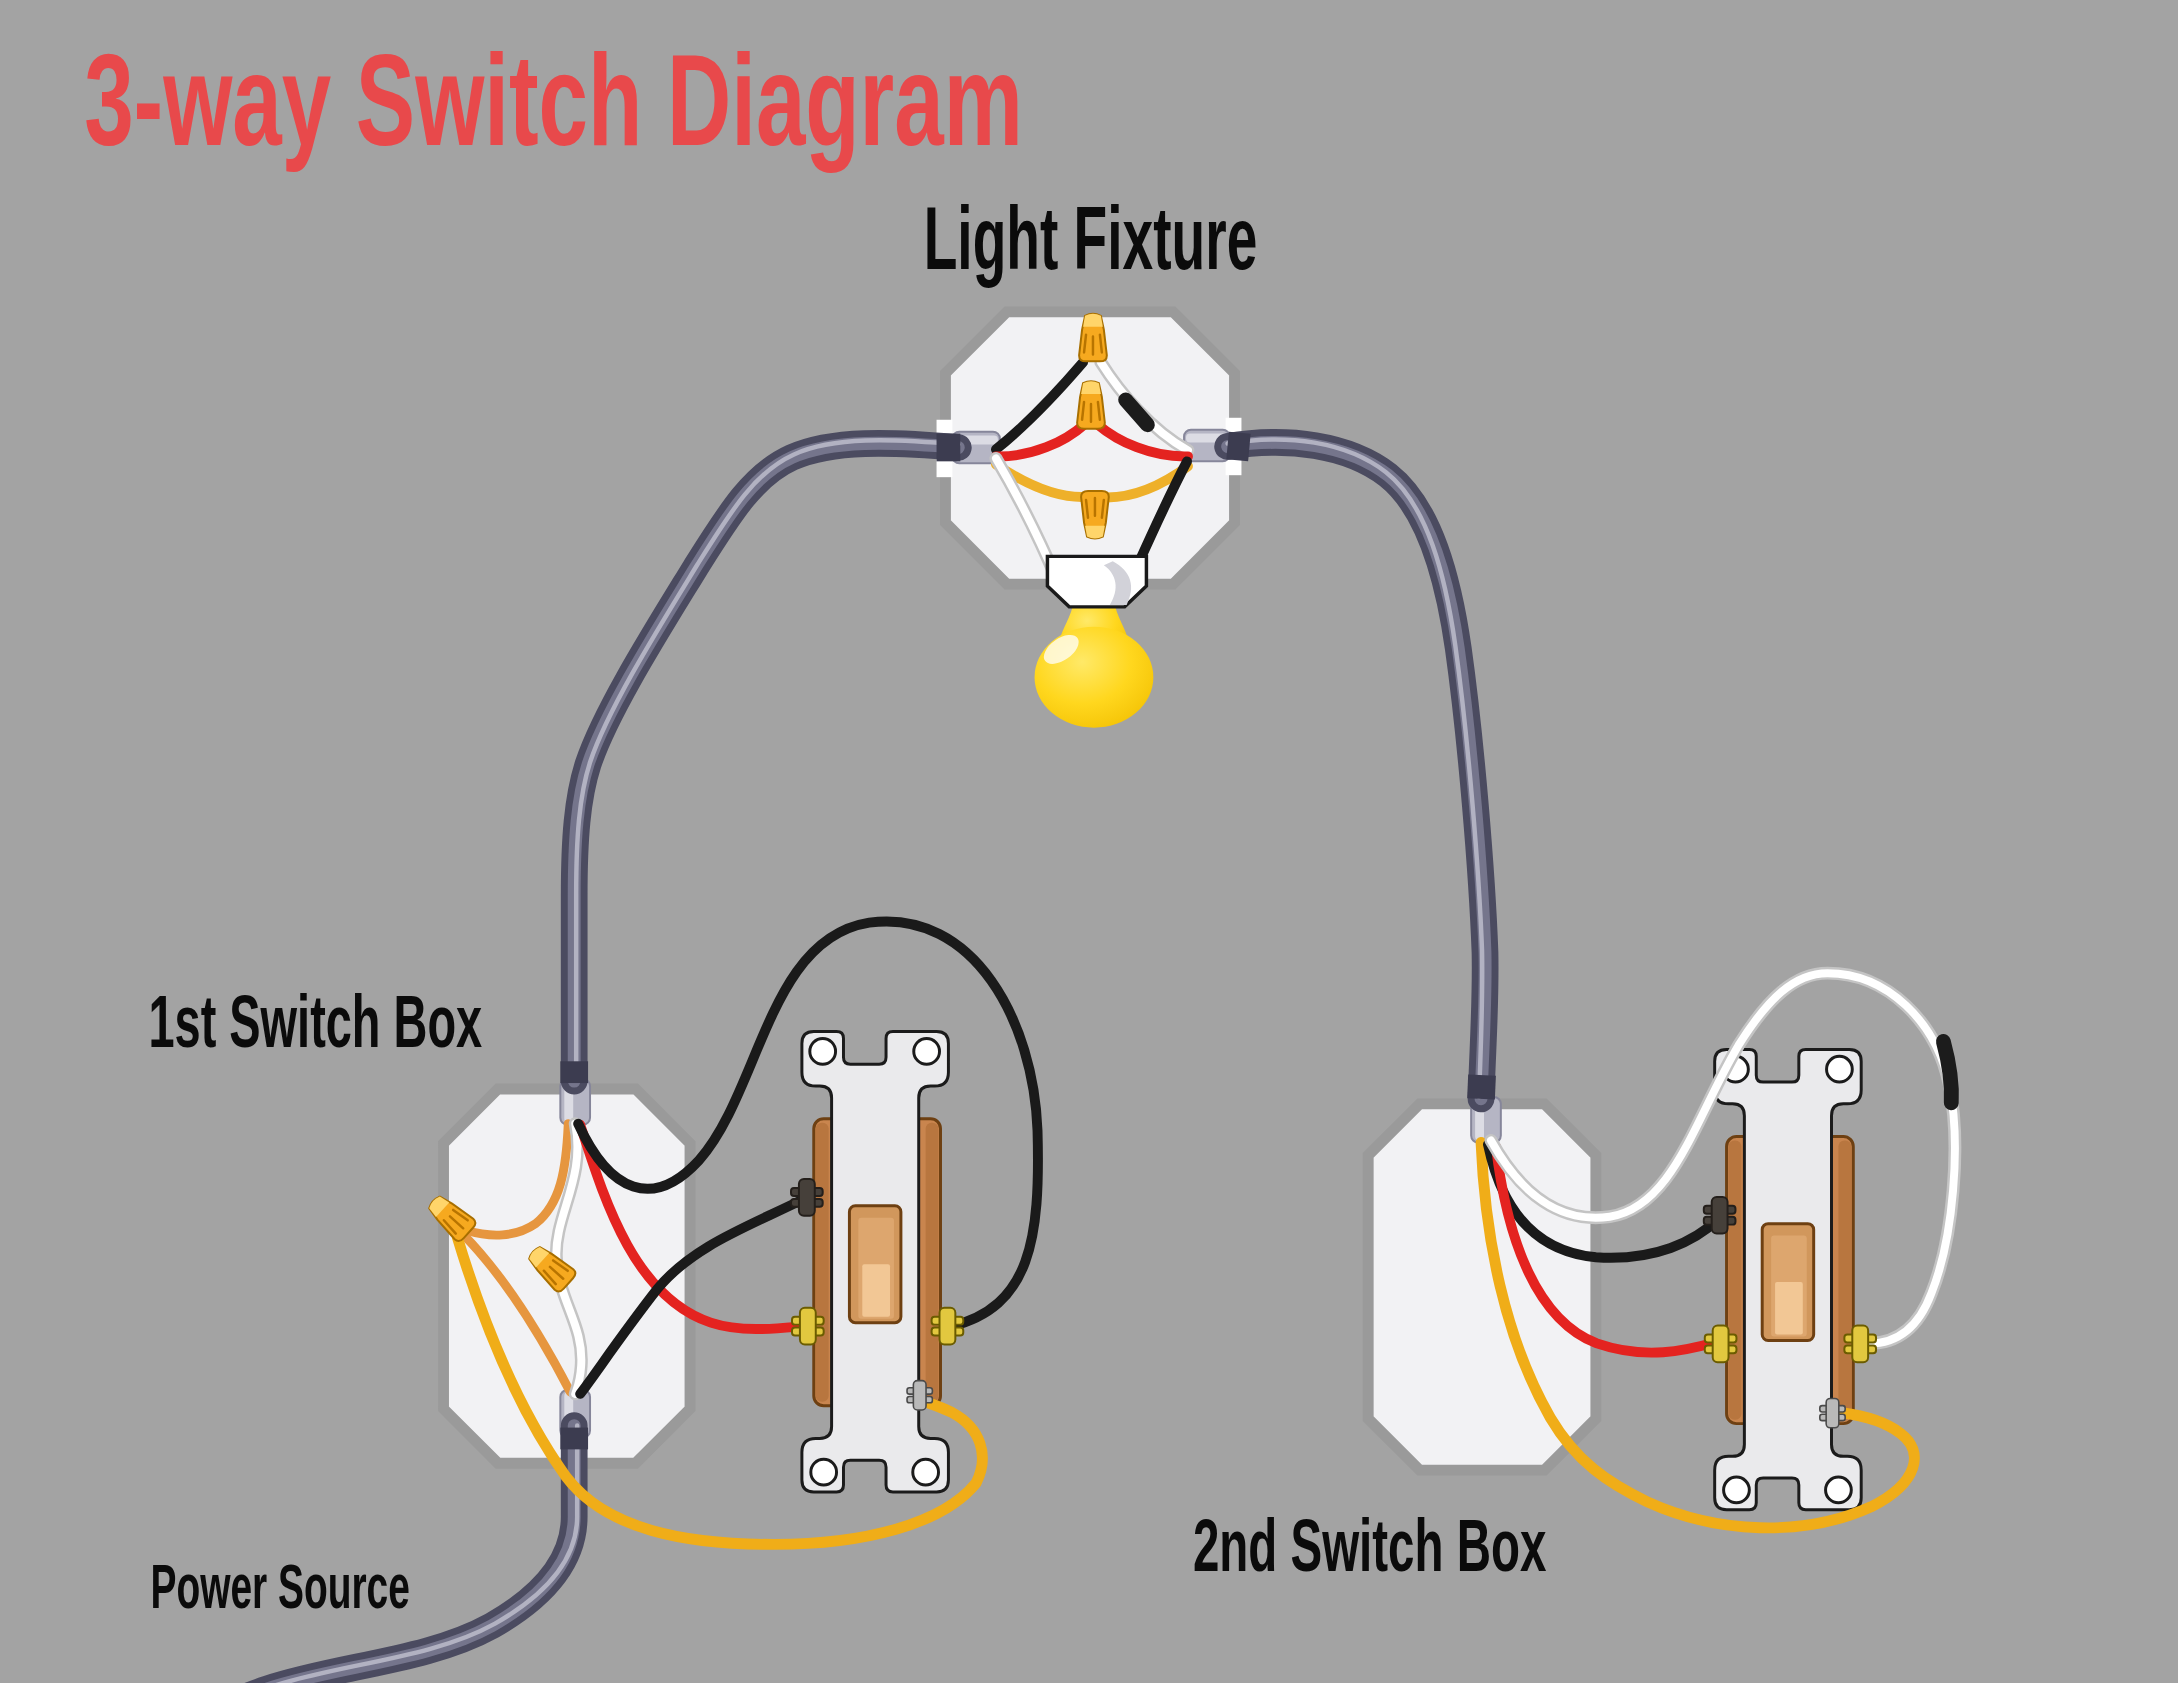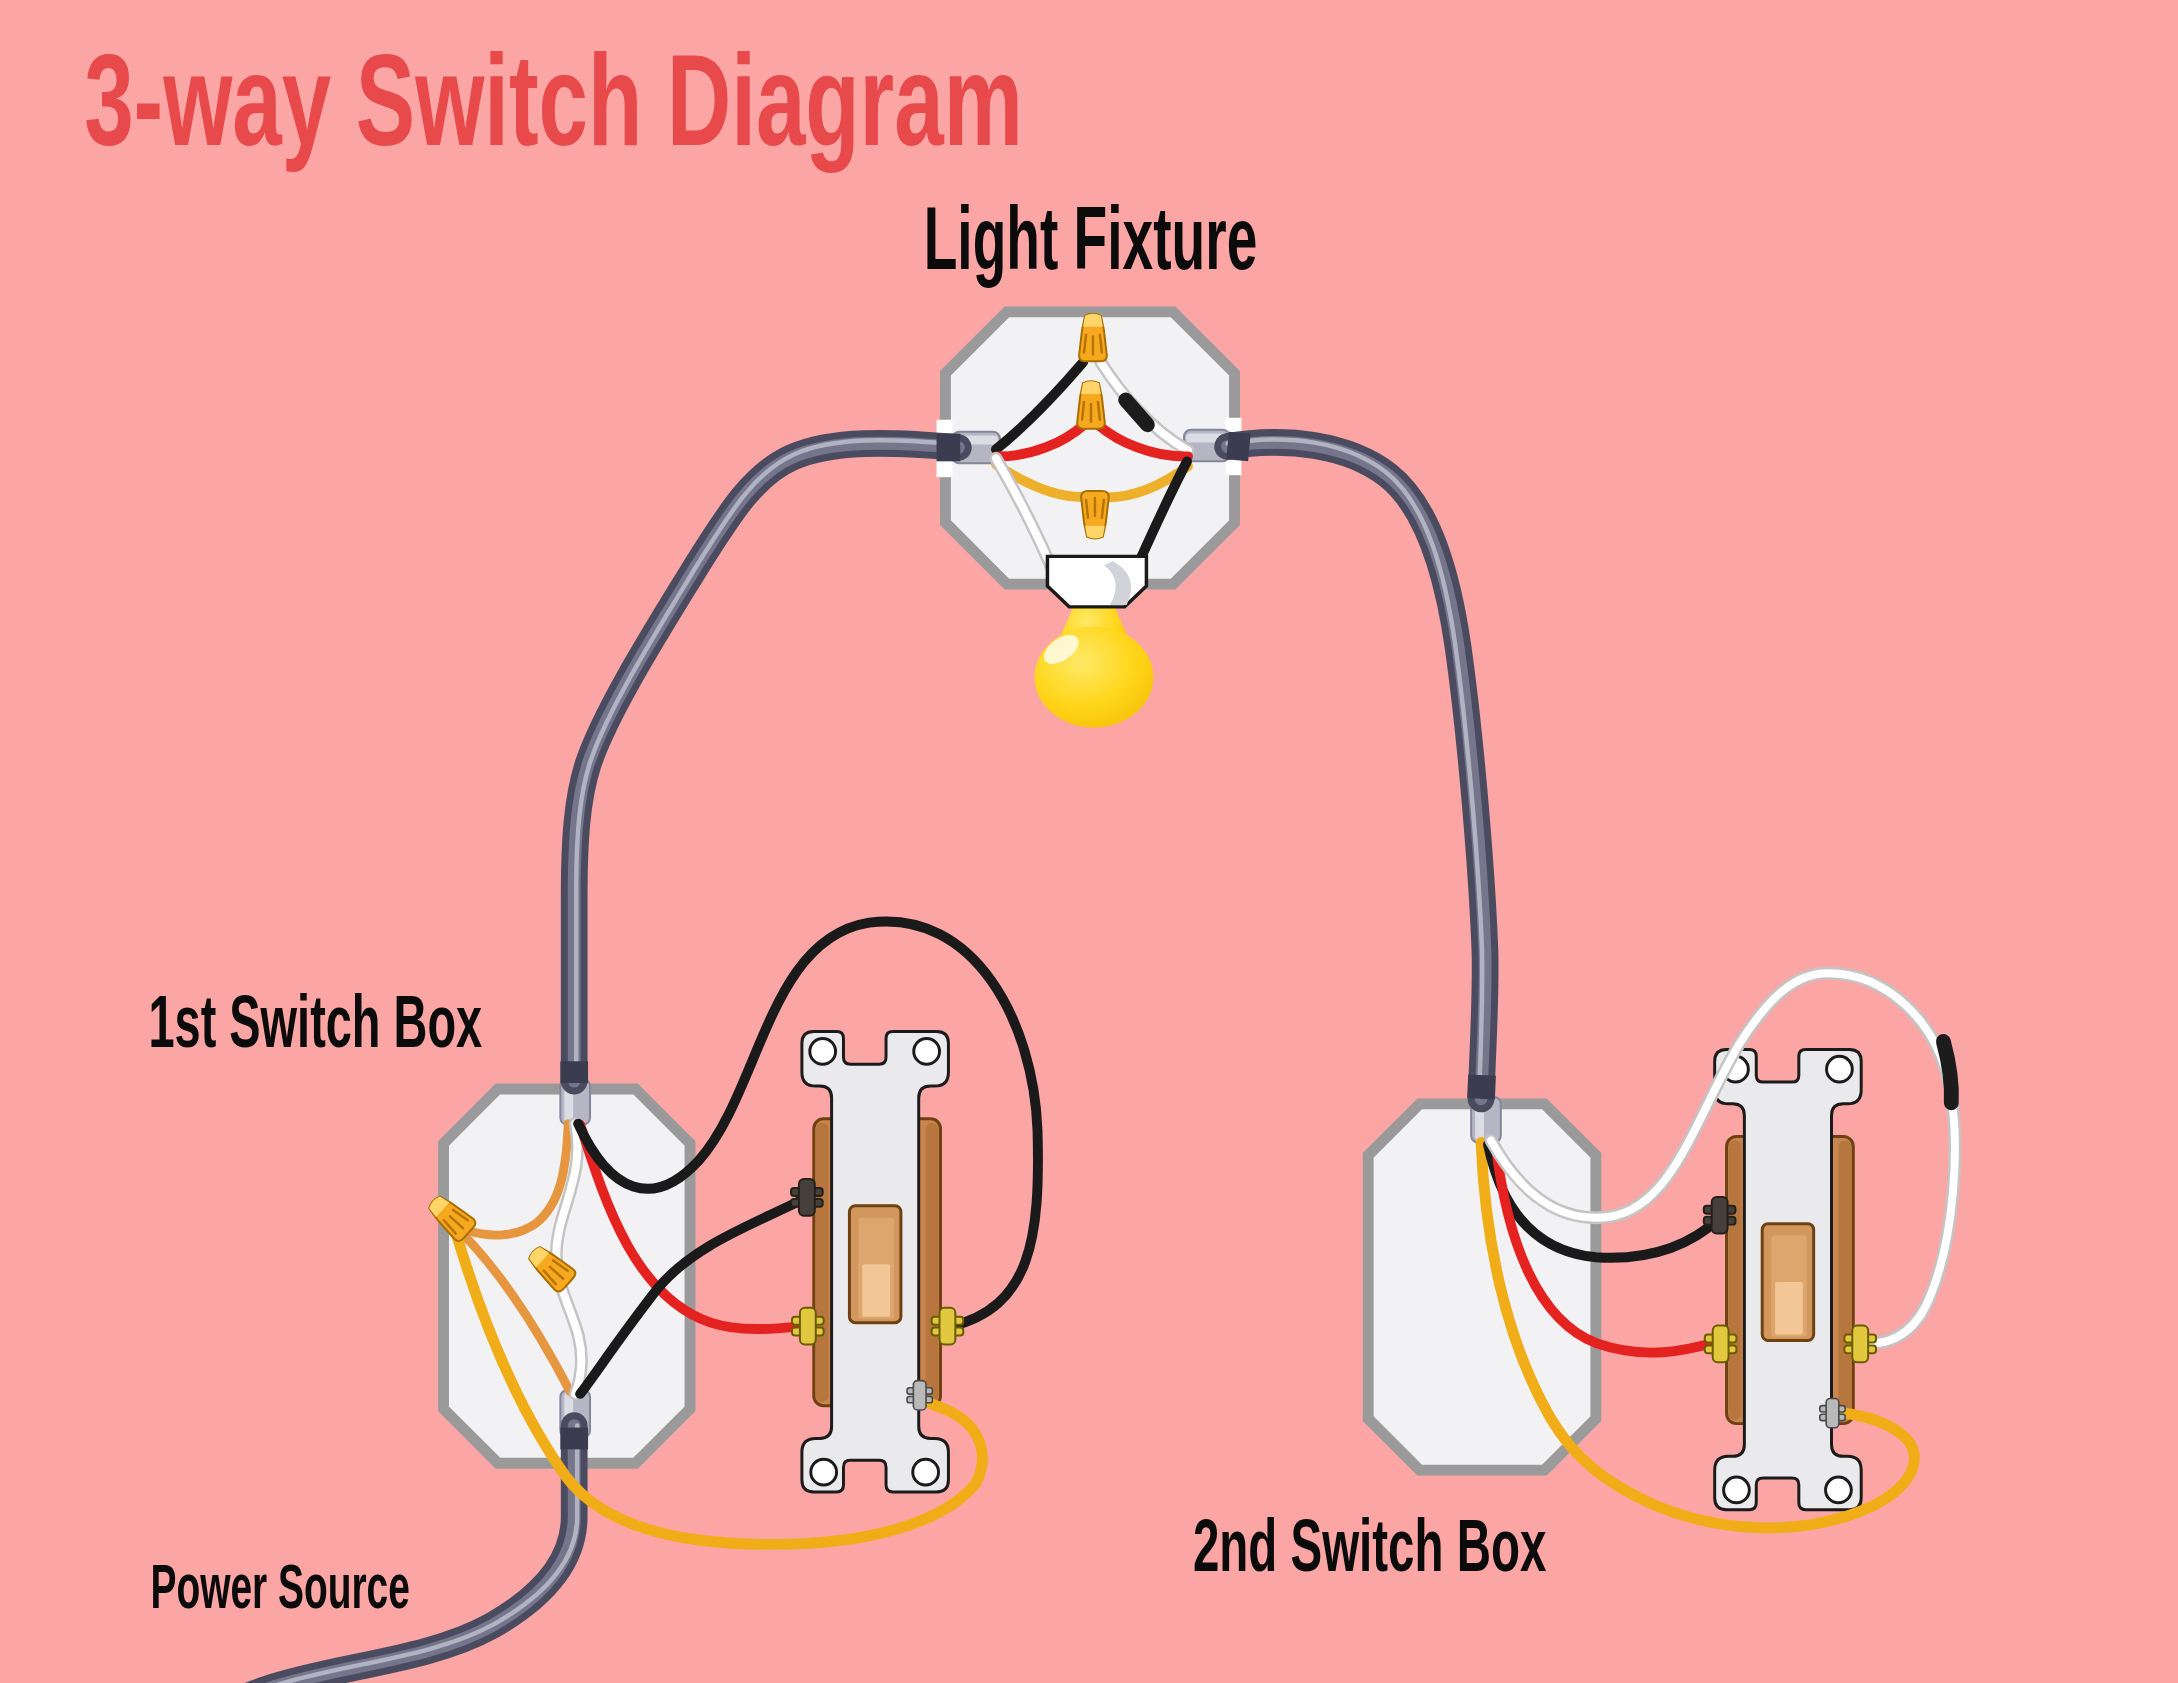--- a/index.html
+++ b/index.html
@@ -1,16 +1,16 @@
 <!DOCTYPE html>
 <html><head>
 <meta charset="utf-8">
 <style>
   html,body{margin:0;padding:0;background:#ffffff;}
-  .stage{position:relative;width:2178px;height:1683px;background:#fca5a5;overflow:hidden;}
+  .stage{position:relative;width:2178px;height:1683px;background:#a3a3a3;overflow:hidden;}
   svg{position:absolute;left:0;top:0;}
   text.lbl{font-family:"Liberation Sans","DejaVu Sans",sans-serif;font-weight:bold;}
 </style>
 </head>
 <body>
 
 <div class="stage">
 <svg width="2178" height="1683" viewBox="0 0 2200 1700">
 
   <defs>

